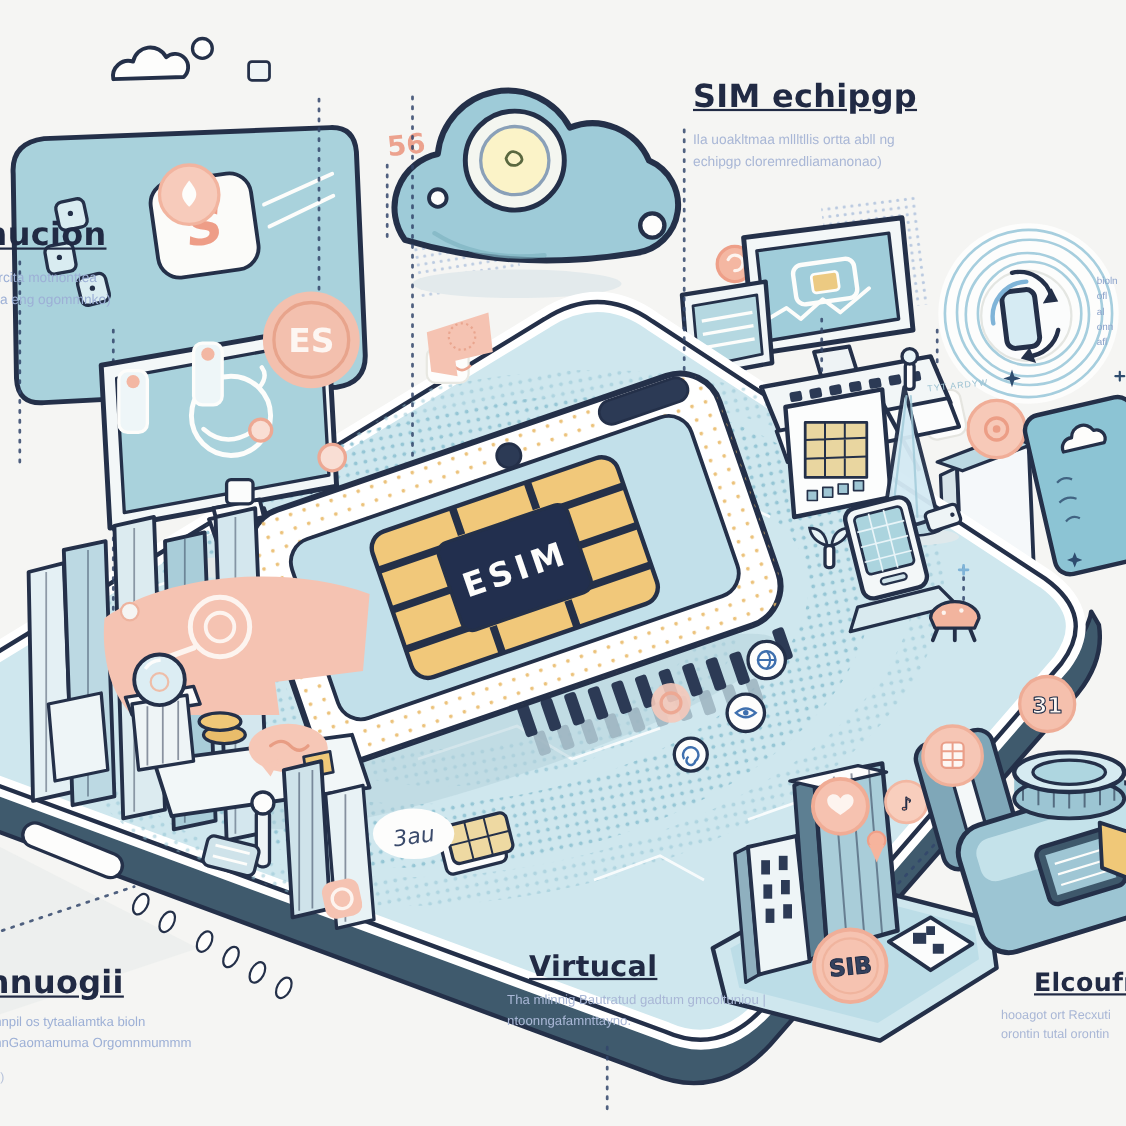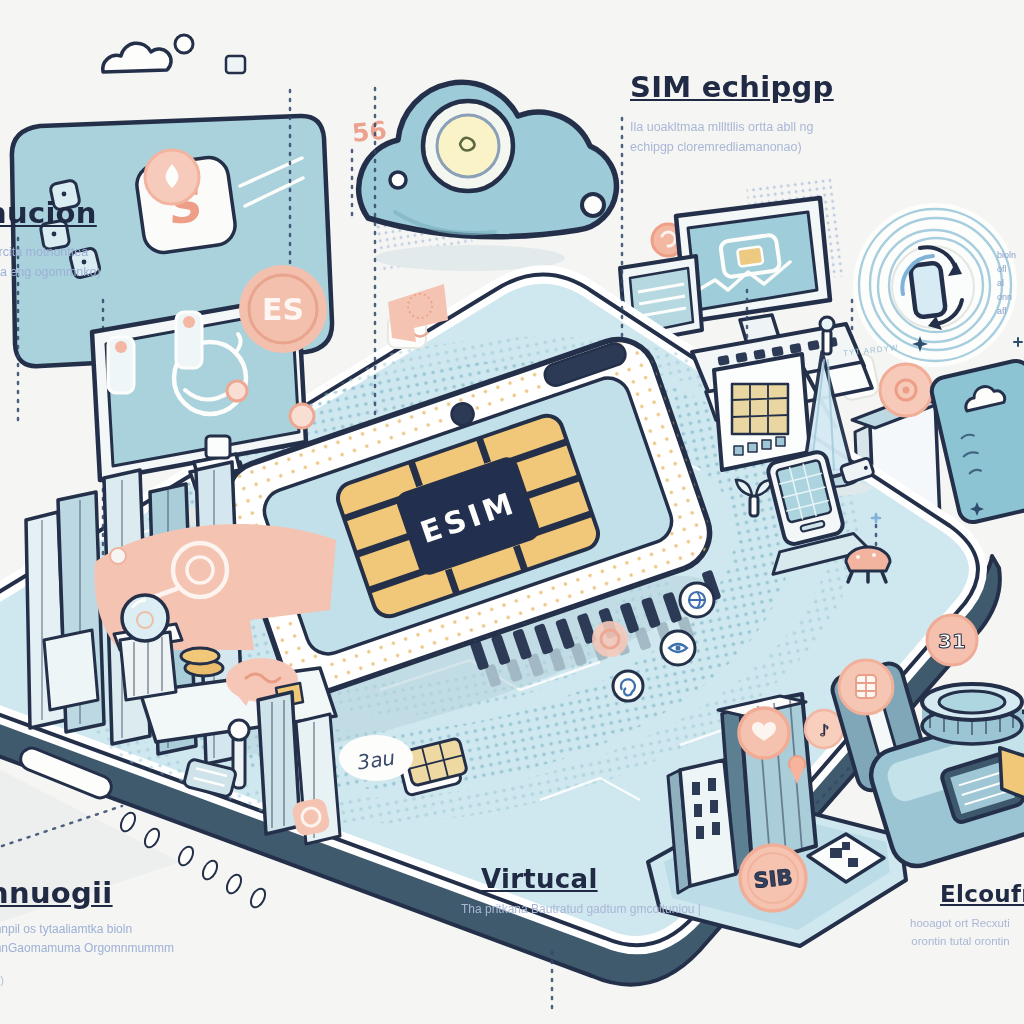--- a/index.html
+++ b/index.html
@@ -530,28 +530,29 @@
   <div class="h-desc dk" style="margin-top:10px;font-size:12px;">
     <div>unnpil os tytaaliamtka bioln</div>
     <div>nnnGaomamuma Orgomnmummm</div>
   </div>
   <div class="frag" style="margin-top:16px;">(oi)</div>
 </div>
 
 <div class="label" style="left:437px;top:864px;margin-left:24px;">
   <div class="h-title t-sm" style="padding-left:20px;">Virtucal</div>
   <div class="h-desc" style="margin-top:6px;font-size:12px;">
-    <div>Tha pritkana Bautratud gadtum gmcoltuniou |</div>
+    <div>Tha mlinnig Bautratud gadtum gmcoltuniou |</div>
+    <div>ntoonngafamnttayno.</div>
   </div>
 </div>
 
 <div class="label" style="left:940px;top:881px;">
   <div class="h-title t-xs">Elcoufnon</div>
 </div>
-<div class="label" style="left:910px;top:914px;text-align:right;">
+<div class="label" style="left:910px;top:914px;">
   <div class="h-desc" style="font-size:11.5px;">
     <div>hooagot ort Recxuti</div>
     <div>orontin tutal orontin</div>
   </div>
 </div>
 
 <div class="margin-notes">
   <div>bioln</div>
   <div>ofl</div>
   <div>al</div>

